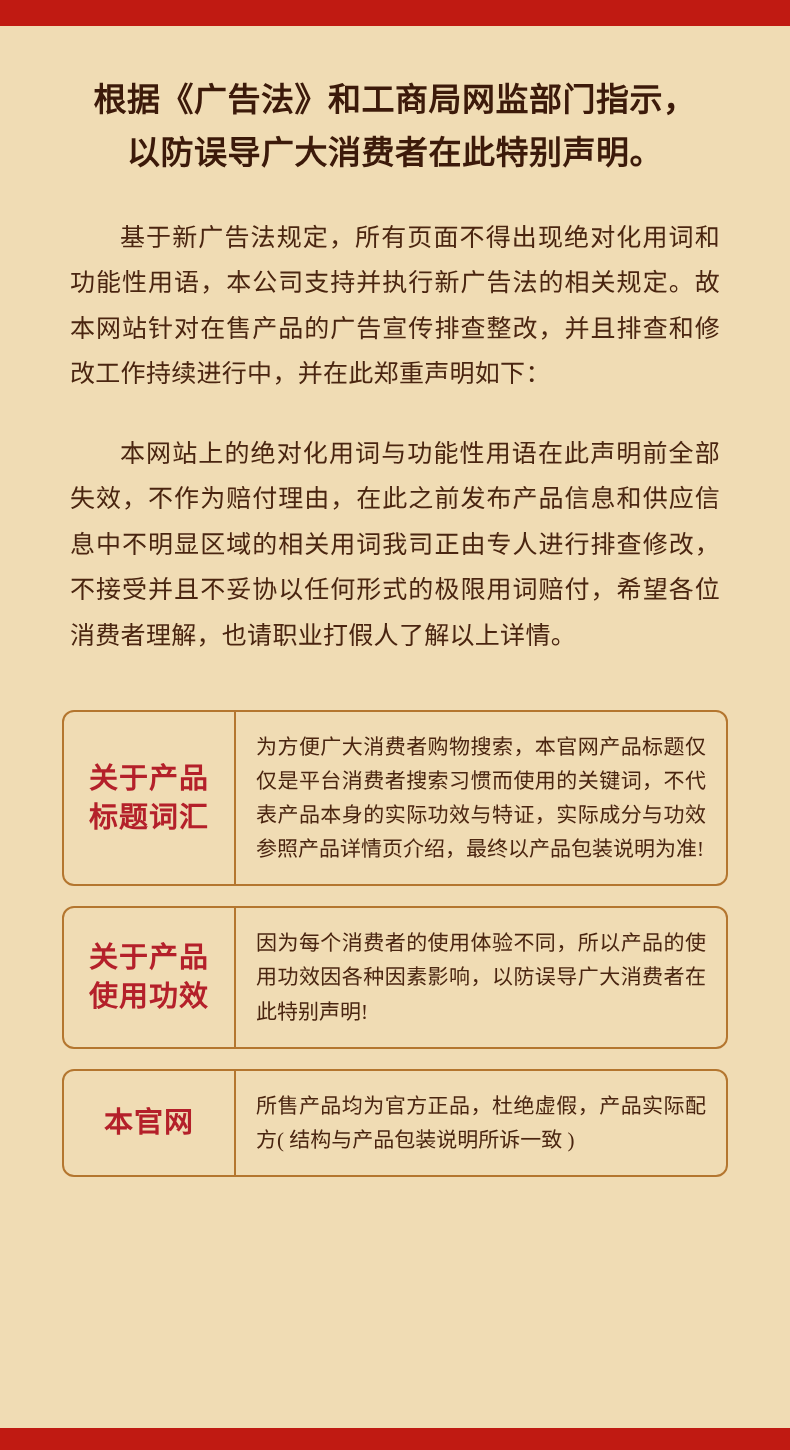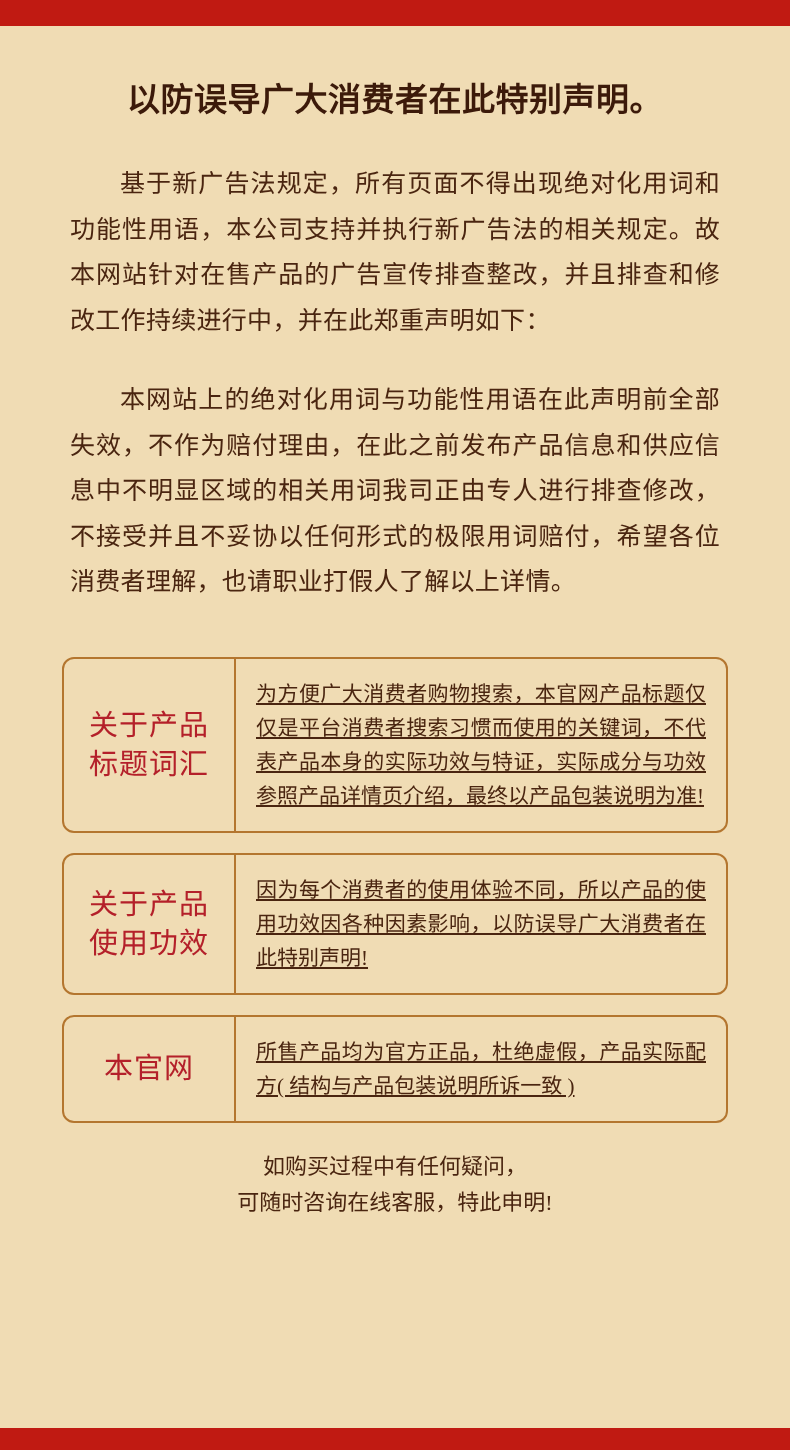--- a/index.html
+++ b/index.html
@@ -82,58 +82,58 @@
     background: transparent;
   }
   .card-title {
     flex: 0 0 172px;
     display: flex;
     flex-direction: column;
     align-items: center;
     justify-content: center;
     color: #b4202a;
     font-size: 29px;
-    font-weight: normal;
+    font-weight: bold;
     line-height: 1.36;
     border-right: 2px solid #b4762f;
     padding: 14px 4px;
     box-sizing: border-box;
     letter-spacing: 1px;
   }
   .card-body {
     flex: 1 1 auto;
     color: #4a2510;
     font-size: 21px;
     line-height: 1.62;
     padding: 18px 20px 18px 20px;
     box-sizing: border-box;
     text-align: justify;
     display: flex;
     align-items: center;
-    text-decoration: underline;
   }
   .footer {
     margin-top: 26px;
     text-align: center;
     color: #4a2510;
     font-size: 22px;
     line-height: 1.65;
   }
   .footer .fline { display: block; }
 </style>
 </head>
 <body>
 
 <div class="page">
 
   <div class="top-band"></div>
 
   <div class="panel">
 
     <h1 class="heading">
+      <span class="line1">根据《广告法》和工商局网监部门指示，</span>
       <span class="line2">以防误导广大消费者在此特别声明。</span>
     </h1>
 
     <p class="para para-1">基于新广告法规定，所有页面不得出现绝对化用词和功能性用语，本公司支持并执行新广告法的相关规定。故本网站针对在售产品的广告宣传排查整改，并且排查和修改工作持续进行中，并在此郑重声明如下：</p>
     <p class="para para-2">本网站上的绝对化用词与功能性用语在此声明前全部失效，不作为赔付理由，在此之前发布产品信息和供应信息中不明显区域的相关用词我司正由专人进行排查修改，不接受并且不妥协以任何形式的极限用词赔付，希望各位消费者理解，也请职业打假人了解以上详情。</p>
 
     <div class="cards">
 
       <div class="card">
         <div class="card-title">
@@ -153,21 +153,17 @@
 
       <div class="card">
         <div class="card-title">
           <span>本官网</span>
         </div>
         <div class="card-body">所售产品均为官方正品，杜绝虚假，产品实际配方( 结构与产品包装说明所诉一致 )</div>
       </div>
 
     </div>
 
-    <div class="footer">
-      <span class="fline">如购买过程中有任何疑问，</span>
-      <span class="fline">可随时咨询在线客服，特此申明!</span>
-    </div>
 
   </div>
 
   <div class="bottom-band"></div>
 </div>
 
 </body></html>

